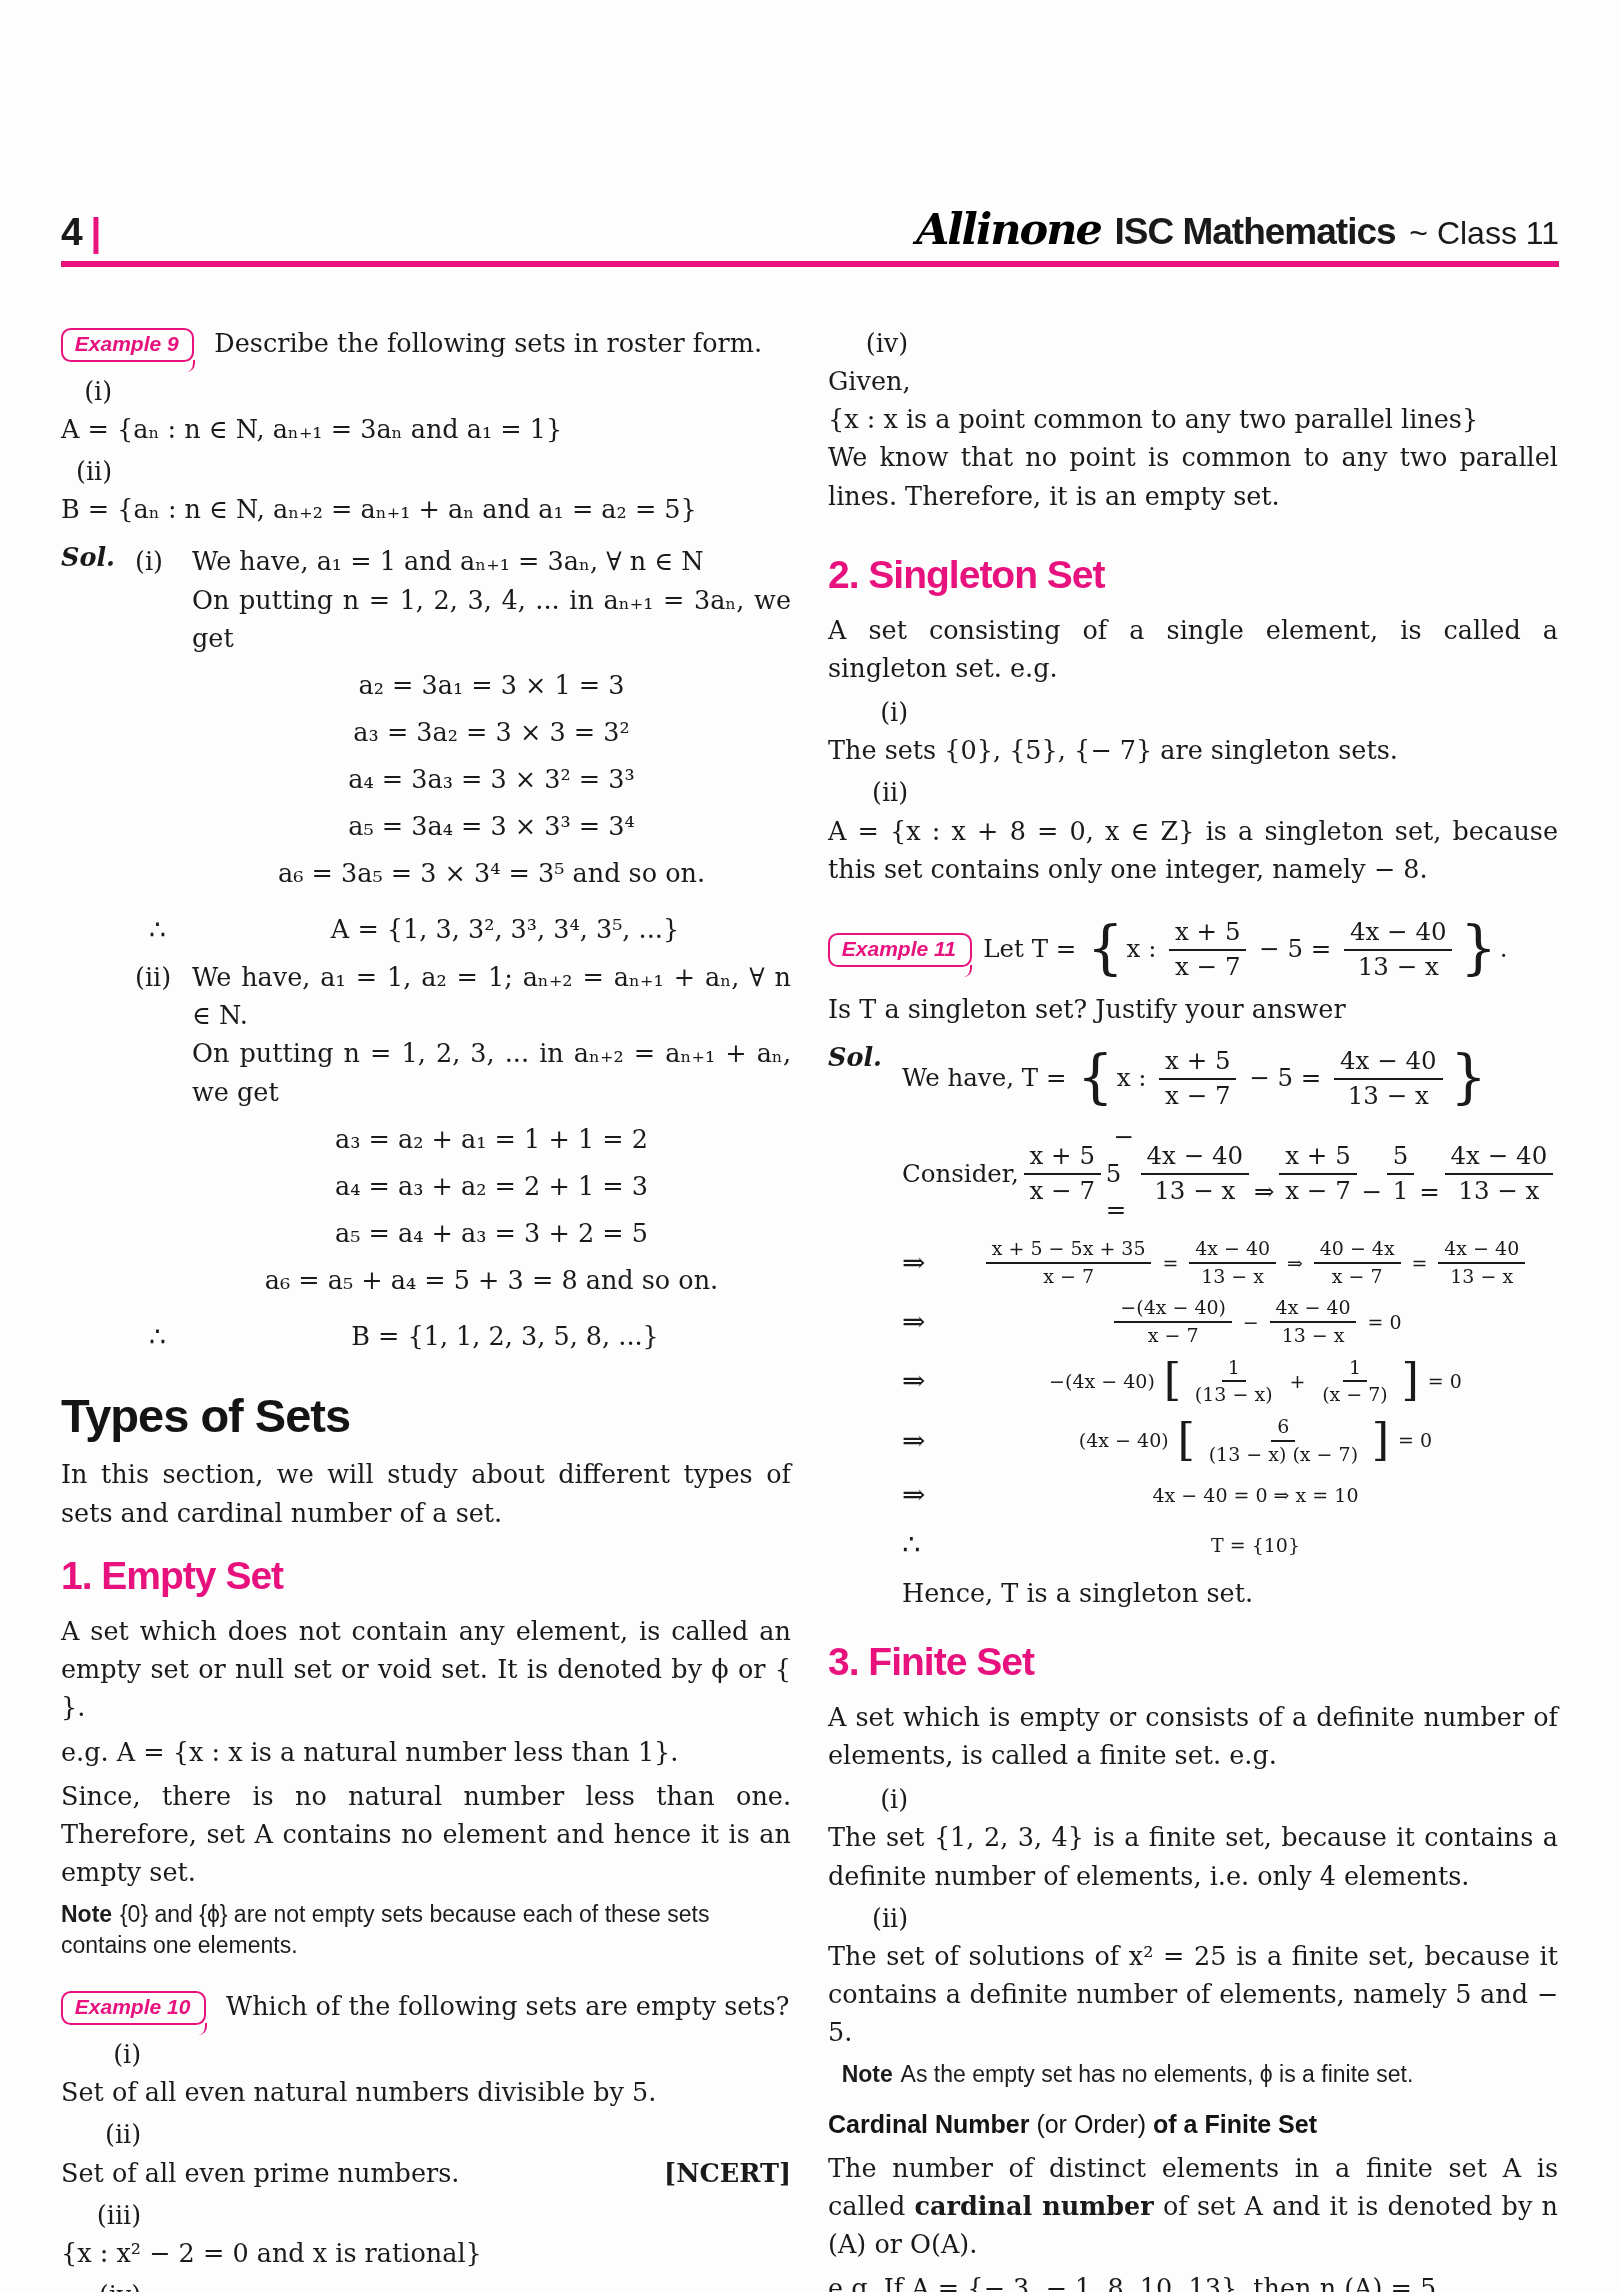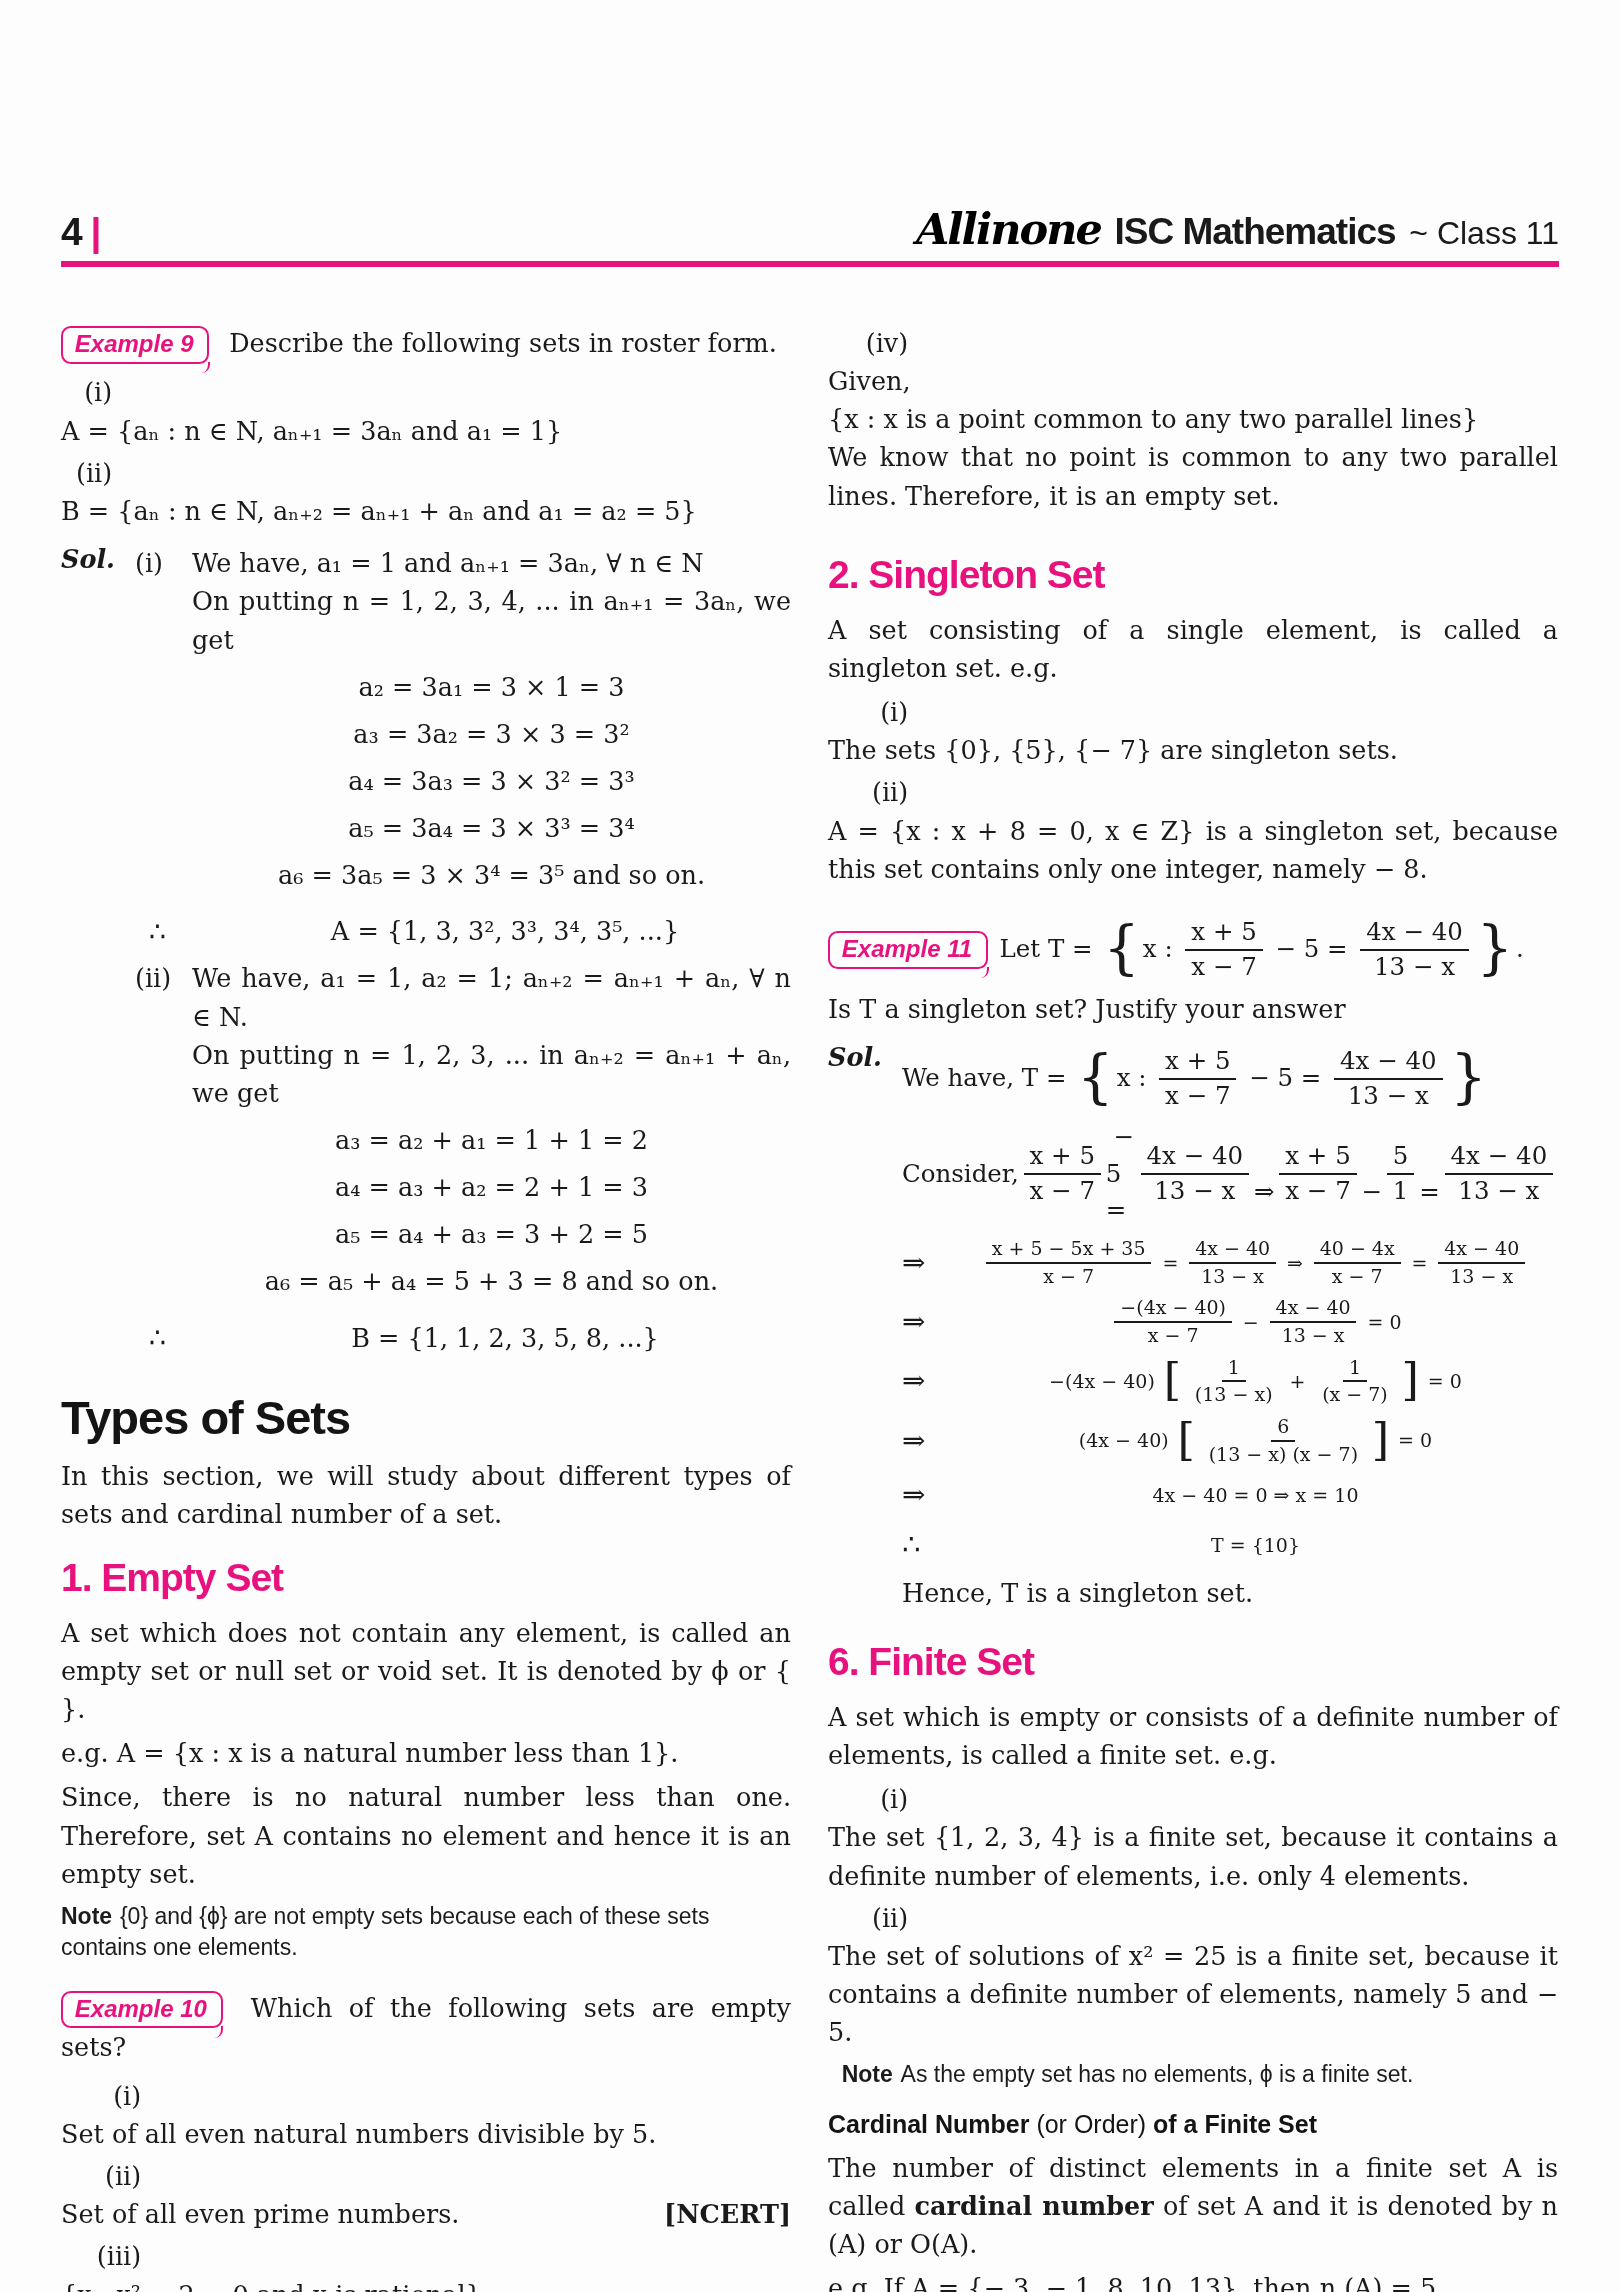--- a/index.html
+++ b/index.html
@@ -19,21 +19,21 @@
   .head-sub{font-family:"Liberation Sans","DejaVu Sans",sans-serif;font-weight:400;font-size:32px;}
   .rule{height:5.9px;background:#e8127e;margin:9.8px 61px 0 61px;}
   
   .content{display:flex;gap:37px;padding:57px 61px 0 61px;}
   .col{width:730px;}
   
   .badge{
     position:relative;display:inline-block;border:2.9px solid #e8127e;border-radius:9.8px;
     padding:1px 13.7px 2.9px 11.8px;color:#e8127e;
     font-family:"Liberation Sans","DejaVu Sans",sans-serif;font-style:italic;font-weight:800;
-    font-size:24px;line-height:1.25;margin-right:11.8px;white-space:nowrap;vertical-align:middle;
+    font-size:21px;line-height:1.25;margin-right:11.8px;white-space:nowrap;vertical-align:middle;
   }
   .badge::after{
     content:"";position:absolute;right:-2.9px;bottom:-11.8px;width:8.8px;height:11.8px;
     border-right:2.9px solid #e8127e;border-bottom-right-radius:8.8px;
   }
   .exlead{margin:0 0 9.8px 0;text-align:justify;}
   
   .li{display:flex;margin:3.9px 0;flex-direction:column;}
   .mk{flex:none;width:92px;text-align:right;padding-right:11.8px;box-sizing:border-box;}
   .mk.narrow{width:61px;padding-right:9.8px;}
@@ -346,21 +346,21 @@
             <span class="eqbody">4x − 40 = 0 ⇒ x = 10</span>
           </div>
           <div class="eqrow">
             <span class="eqmk">∴</span>
             <span class="eqbody">T = {10}</span>
           </div>
           <div>Hence, T is a singleton set.</div>
         </div>
       </div>
 
-      <h2 class="h2" style="margin-top:29px;">6. Finite Set</h2>
+      <h2 class="h2" style="margin-top:29px;">3. Finite Set</h2>
       <p class="para">A set which is empty or consists of a definite number of elements, is called a finite set. e.g.</p>
       <div class="li">
         <span class="mk">(i)</span>
         <span class="tx">The set {1, 2, 3, 4} is a finite set, because it contains a definite number of elements, i.e. only 4 elements.</span>
       </div>
       <div class="li">
         <span class="mk">(ii)</span>
         <span class="tx">The set of solutions of x² = 25 is a finite set, because it contains a definite number of elements, namely 5 and − 5.</span>
       </div>
       <div class="note" style="padding-left:13.7px;">

